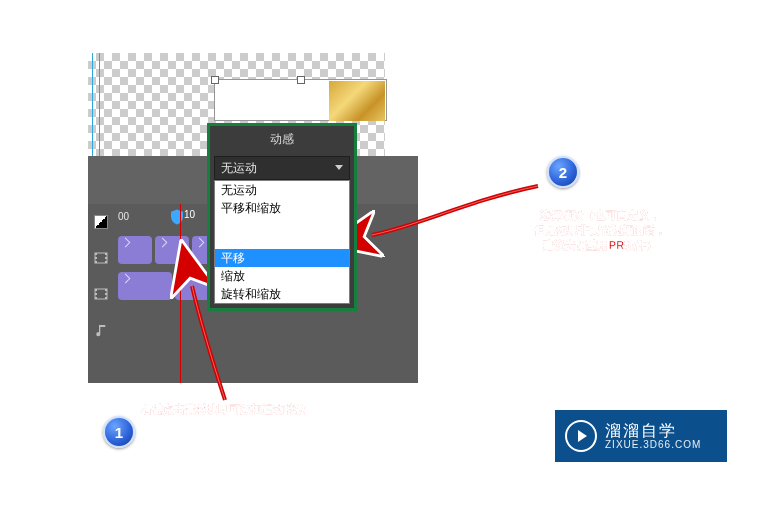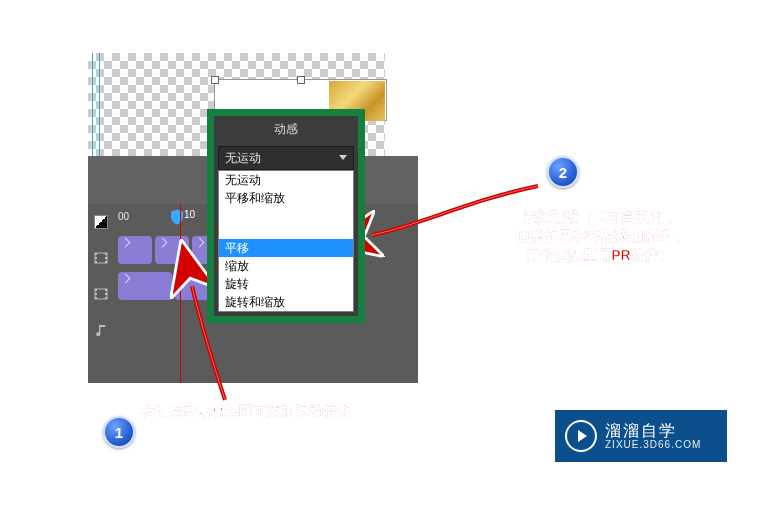--- a/index.html
+++ b/index.html
@@ -35,35 +35,35 @@
   .shield svg{width:18px;height:18px;}
   .shield-num{position:absolute;left:96px;top:53px;font-size:10px;color:#fff;}
   
   .tracks{position:absolute;left:30px;top:78px;width:267px;}
   .track{height:32px;display:flex;align-items:center;margin-bottom:4px;}
   .clip{height:28px;background:#8b7dd6;border-radius:4px;margin-right:3px;position:relative;}
   .clip::before{content:"";position:absolute;left:4px;top:3px;width:6px;height:6px;border-right:1px solid rgba(255,255,255,.7);border-bottom:1px solid rgba(255,255,255,.7);transform:rotate(-45deg);}
   
   .playhead{position:absolute;left:92px;top:48px;width:1px;height:179px;background:#d40000;}
   
-  .popup{position:absolute;left:207px;top:109px;width:144px;border:7px solid #15803d;background:#3c3c3c;z-index:5;}
+  .popup{position:absolute;left:207px;top:123px;width:144px;border:3px solid #15803d;background:#3c3c3c;z-index:5;}
   .popup-title{height:26px;line-height:26px;text-align:center;color:#dcdcdc;font-size:12px;background:#3c3c3c;}
   .combo{height:22px;background:#2f2f2f;border:1px solid #1e1e1e;margin:4px 4px 0 4px;color:#e6e6e6;font-size:12px;line-height:22px;padding:0 6px;position:relative;}
   .combo .chev{position:absolute;right:6px;top:8px;width:0;height:0;border-left:4px solid transparent;border-right:4px solid transparent;border-top:5px solid #cfcfcf;}
   .droplist{background:#fff;margin:0 4px 4px 4px;border:1px solid #7e7e7e;}
   .dropitem{height:18px;line-height:18px;font-size:12px;color:#000;padding:0 6px;}
   .dropitem.sel{background:#1e90ff;color:#fff;margin-top:32px;}
   
   .arrow-svg{position:absolute;left:0;top:0;pointer-events:none;}
   
   .badge{position:absolute;width:28px;height:28px;border-radius:50%;
     background:radial-gradient(circle at 35% 30%,#6aa5ff,#2a5fd6 60%,#173b8a);
     border:2px solid #cfe0ff;color:#fff;font-size:15px;font-weight:bold;
     display:flex;align-items:center;justify-content:center;box-shadow:0 1px 3px rgba(0,0,0,.4);}
-  .anno{position:absolute;color:#d40000;font-size:14px;font-weight:bold;
+  .anno{position:absolute;color:#d40000;font-size:11px;font-weight:bold;
     -webkit-text-stroke:0.6px #fff;text-shadow:0 0 2px #fff,0 0 2px #fff;line-height:1.35;}
   .anno.center{text-align:center;}
   
   .watermark{position:absolute;left:555px;top:410px;width:172px;height:52px;background:#0b4f8d;color:#fff;display:flex;align-items:center;padding:0 10px;box-sizing:border-box;}
   .wm-icon{width:28px;height:28px;border:2px solid #fff;border-radius:50%;display:flex;align-items:center;justify-content:center;margin-right:8px;}
   .wm-tri{width:0;height:0;border-top:6px solid transparent;border-bottom:6px solid transparent;border-left:9px solid #fff;margin-left:3px;}
   .wm-text{display:flex;flex-direction:column;line-height:1.1;}
   .wm-text .t1{font-size:16px;font-weight:normal;letter-spacing:2px;}
   .wm-text .t2{font-size:10px;letter-spacing:1px;opacity:.9;}
 </style>
@@ -145,21 +145,20 @@
   <div class="popup-title">动感</div>
   <div class="combo">
     <span>无运动</span>
     <span class="chev"></span>
   </div>
   <div class="droplist">
     <div class="dropitem">无运动</div>
     <div class="dropitem">平移和缩放</div>
     <div class="dropitem sel">平移</div>
     <div class="dropitem">缩放</div>
-    <div class="dropitem">旋转</div>
     <div class="dropitem">旋转和缩放</div>
   </div>
 </div>
 
 <svg class="arrow-svg" width="774" height="506">
   <defs>
     <marker id="ah" markerWidth="14" markerHeight="12" refX="2" refY="6" orient="auto">
       <path d="M0,0 L14,6 L0,12 L4,6 Z" fill="#d40000" stroke="#fff" stroke-width="0.7"></path>
     </marker>
   </defs>

